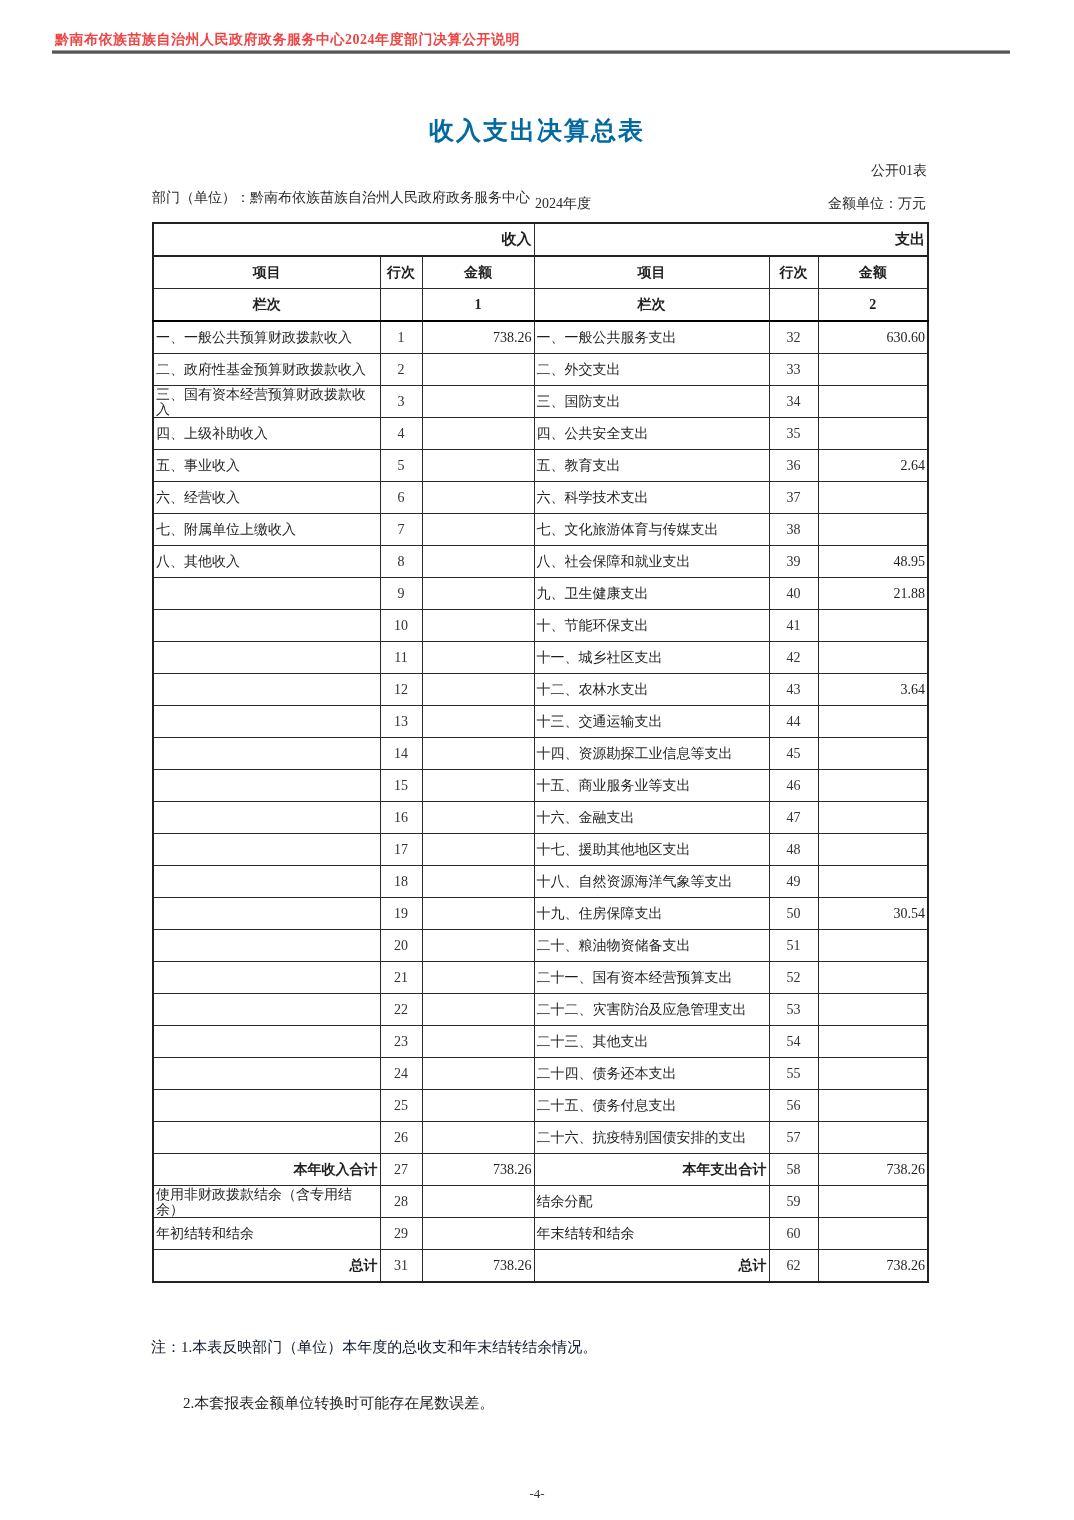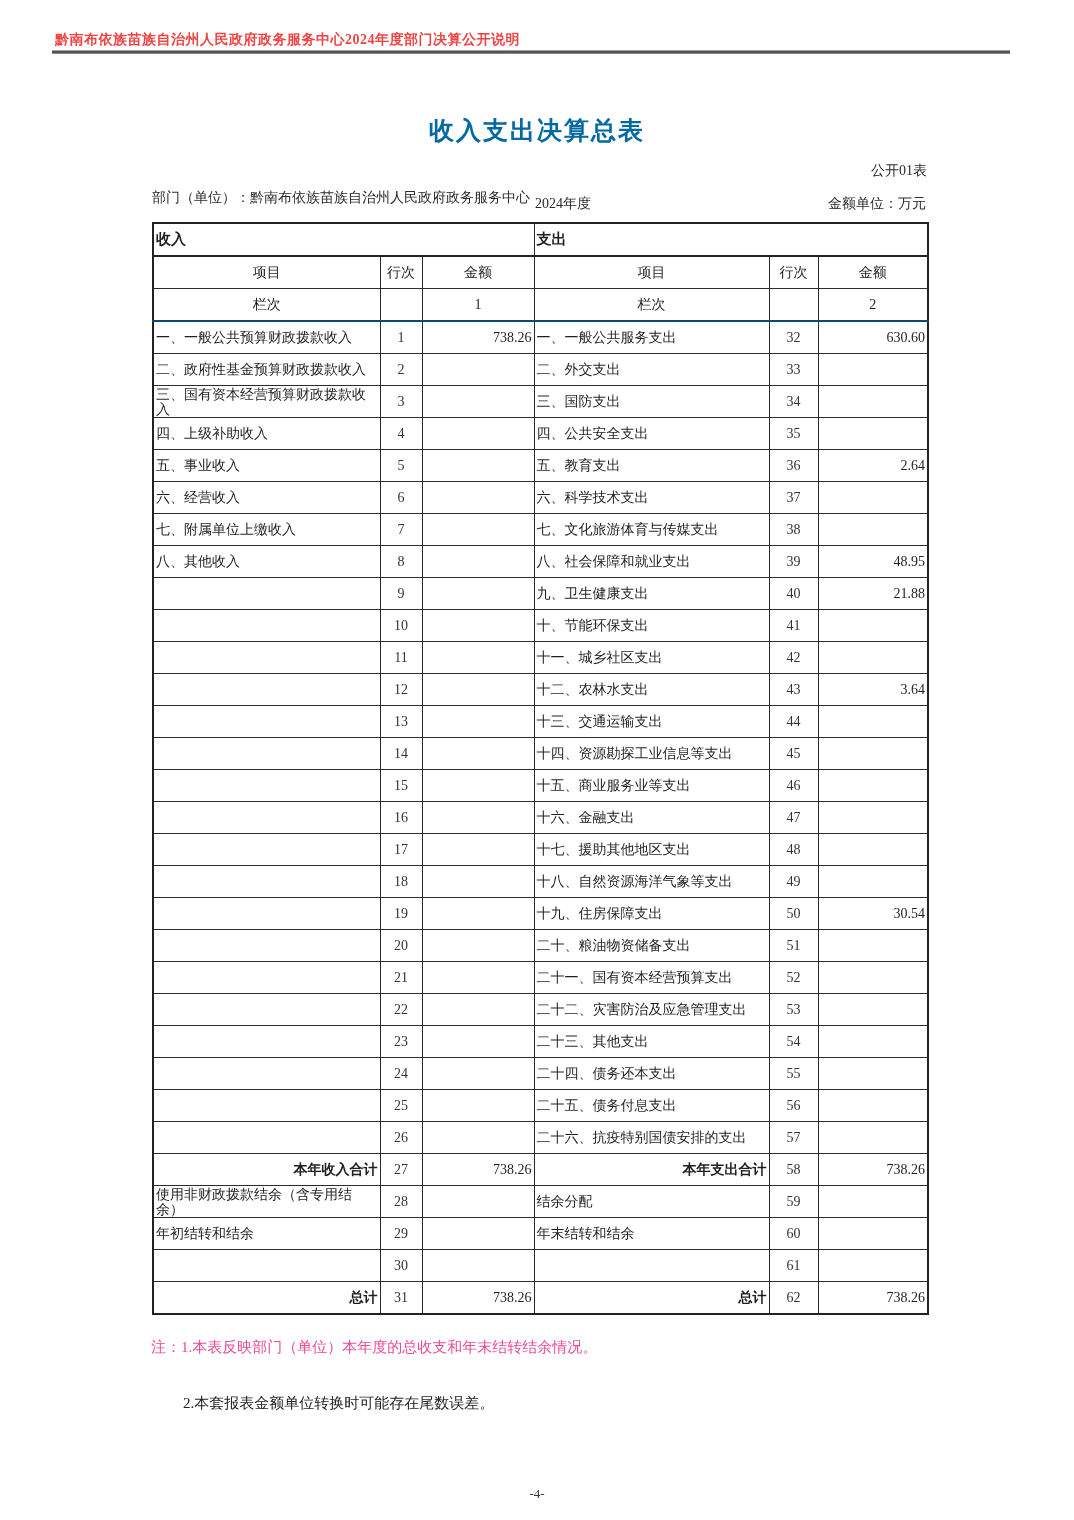--- a/index.html
+++ b/index.html
@@ -34,29 +34,29 @@
     font-size:14px; color:#1f1f1f;
     border:2px solid #222;
   }
   table.main td {
     border:1px solid #2b2b2b;
     height:31px; padding:0 2px;
     line-height:15px; overflow:hidden;
     vertical-align:middle;
   }
   tr.sec-header td { border-bottom:2px solid #222; }
-  tr.col-header td { font-weight:normal; text-align:center; }
-  tr.lanci-row td { font-weight:normal; text-align:center; border-bottom:2px solid #0c4a6e; }
-  td.sec-title { font-weight:bold; text-align:left; font-size:15px; }
+  tr.col-header td { font-weight:bold; text-align:center; }
+  tr.lanci-row td { font-weight:bold; text-align:center; border-bottom:2px solid #000000; }
+  td.sec-title { font-weight:bold; text-align:right; font-size:15px; }
   td.exp-divider { border-left:2px solid #222; }
   td.item-cell { text-align:left; }
   td.line-cell { text-align:center; color:#333; }
   td.amount-cell { text-align:right; padding-right:4px; }
   tr.total-row td.item-cell { font-weight:bold; text-align:right; }
-  .note1 { position:absolute; left:151px; top:1338px; font-size:15px; color:#ec4899; }
+  .note1 { position:absolute; left:151px; top:1338px; font-size:15px; color:#0f172a; }
   .note2 { position:absolute; left:183px; top:1394px; font-size:15px; color:#222; }
   .page-num {
     position:absolute; left:0; top:1486px; width:1074px;
     text-align:center; font-size:13px; color:#333;
   }
 </style>
 </head>
 <body>
 
 <div class="header-note">黔南布依族苗族自治州人民政府政务服务中心2024年度部门决算公开说明</div>
@@ -326,28 +326,20 @@
         <td class="amount-cell"></td>
       </tr>
       <tr>
         <td class="item-cell">年初结转和结余</td>
         <td class="line-cell">29</td>
         <td class="amount-cell"></td>
         <td class="item-cell exp-divider">年末结转和结余</td>
         <td class="line-cell">60</td>
         <td class="amount-cell"></td>
       </tr>
-      <tr>
-        <td class="item-cell"></td>
-        <td class="line-cell">30</td>
-        <td class="amount-cell"></td>
-        <td class="item-cell exp-divider"></td>
-        <td class="line-cell">61</td>
-        <td class="amount-cell"></td>
-      </tr>
       <tr class="total-row">
         <td class="item-cell">总计</td>
         <td class="line-cell">31</td>
         <td class="amount-cell">738.26</td>
         <td class="item-cell exp-divider">总计</td>
         <td class="line-cell">62</td>
         <td class="amount-cell">738.26</td>
       </tr>
     </tbody>
 </table>

